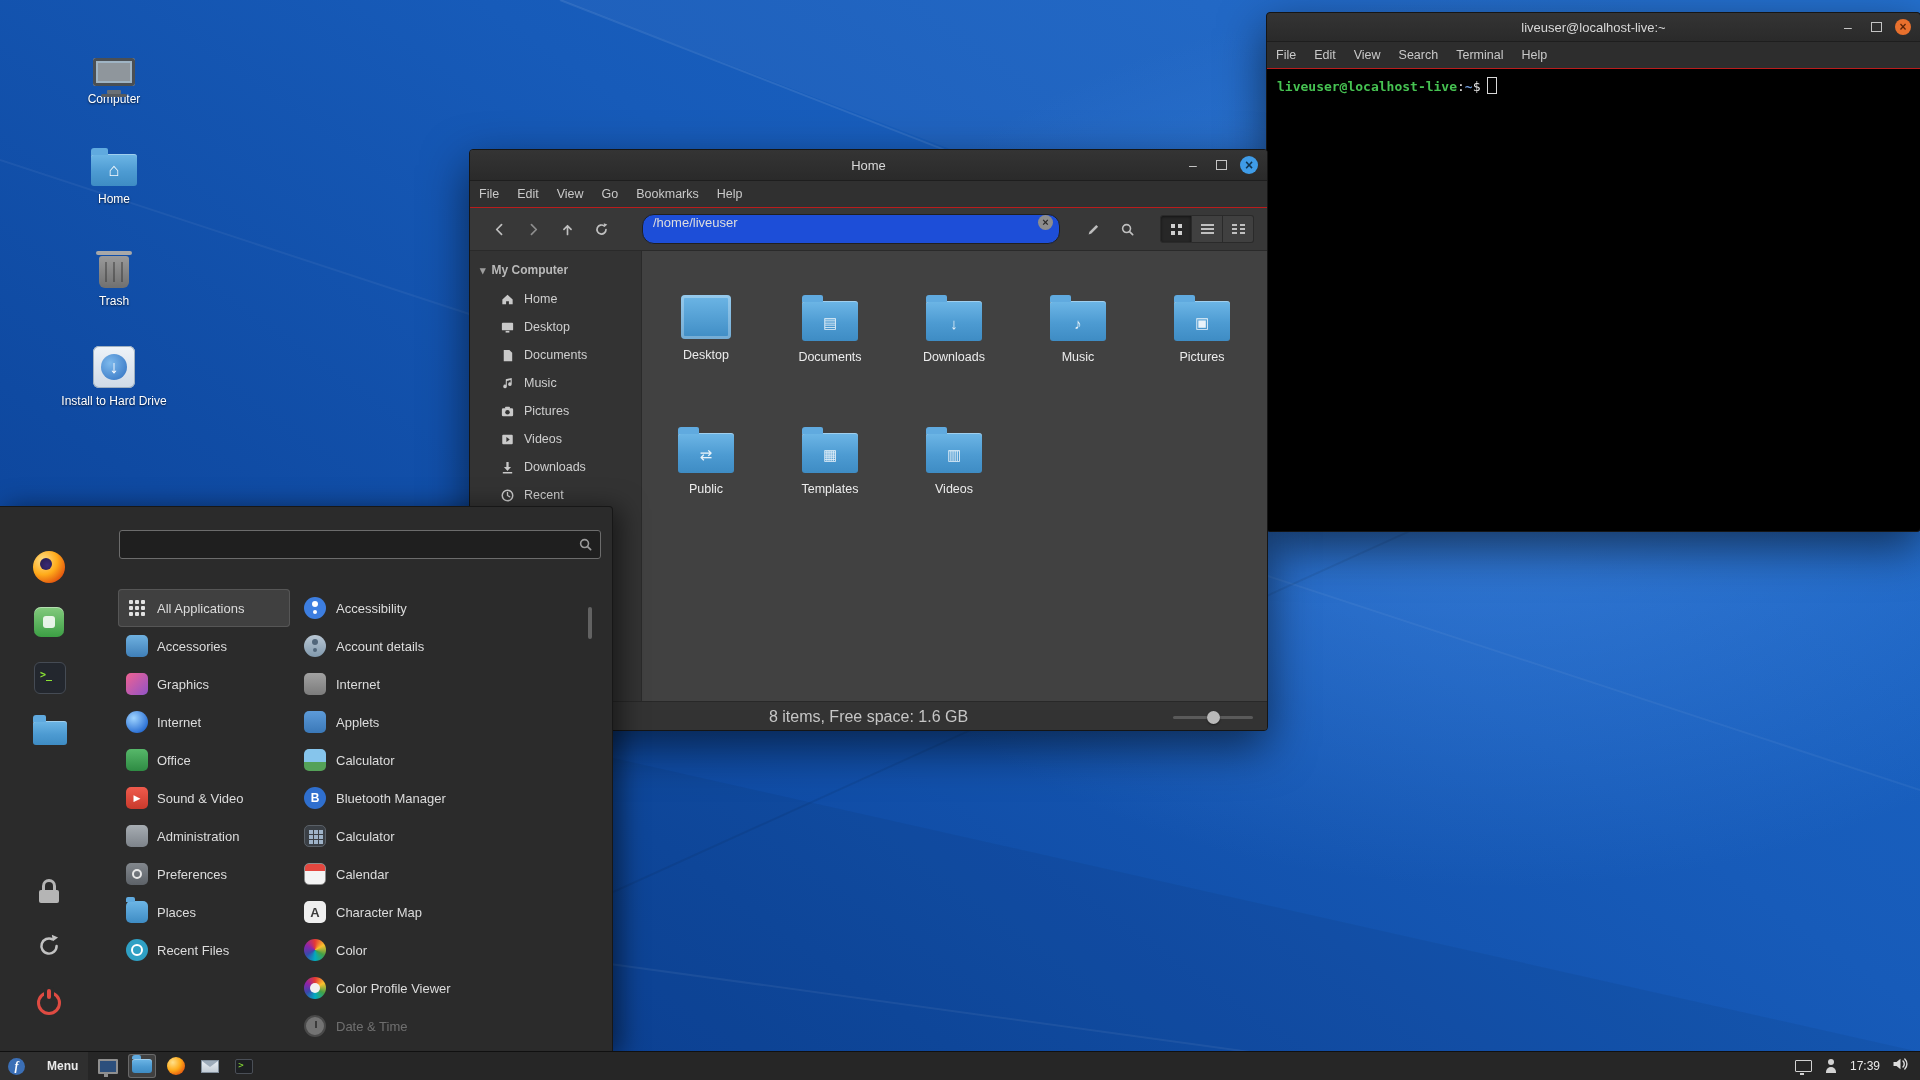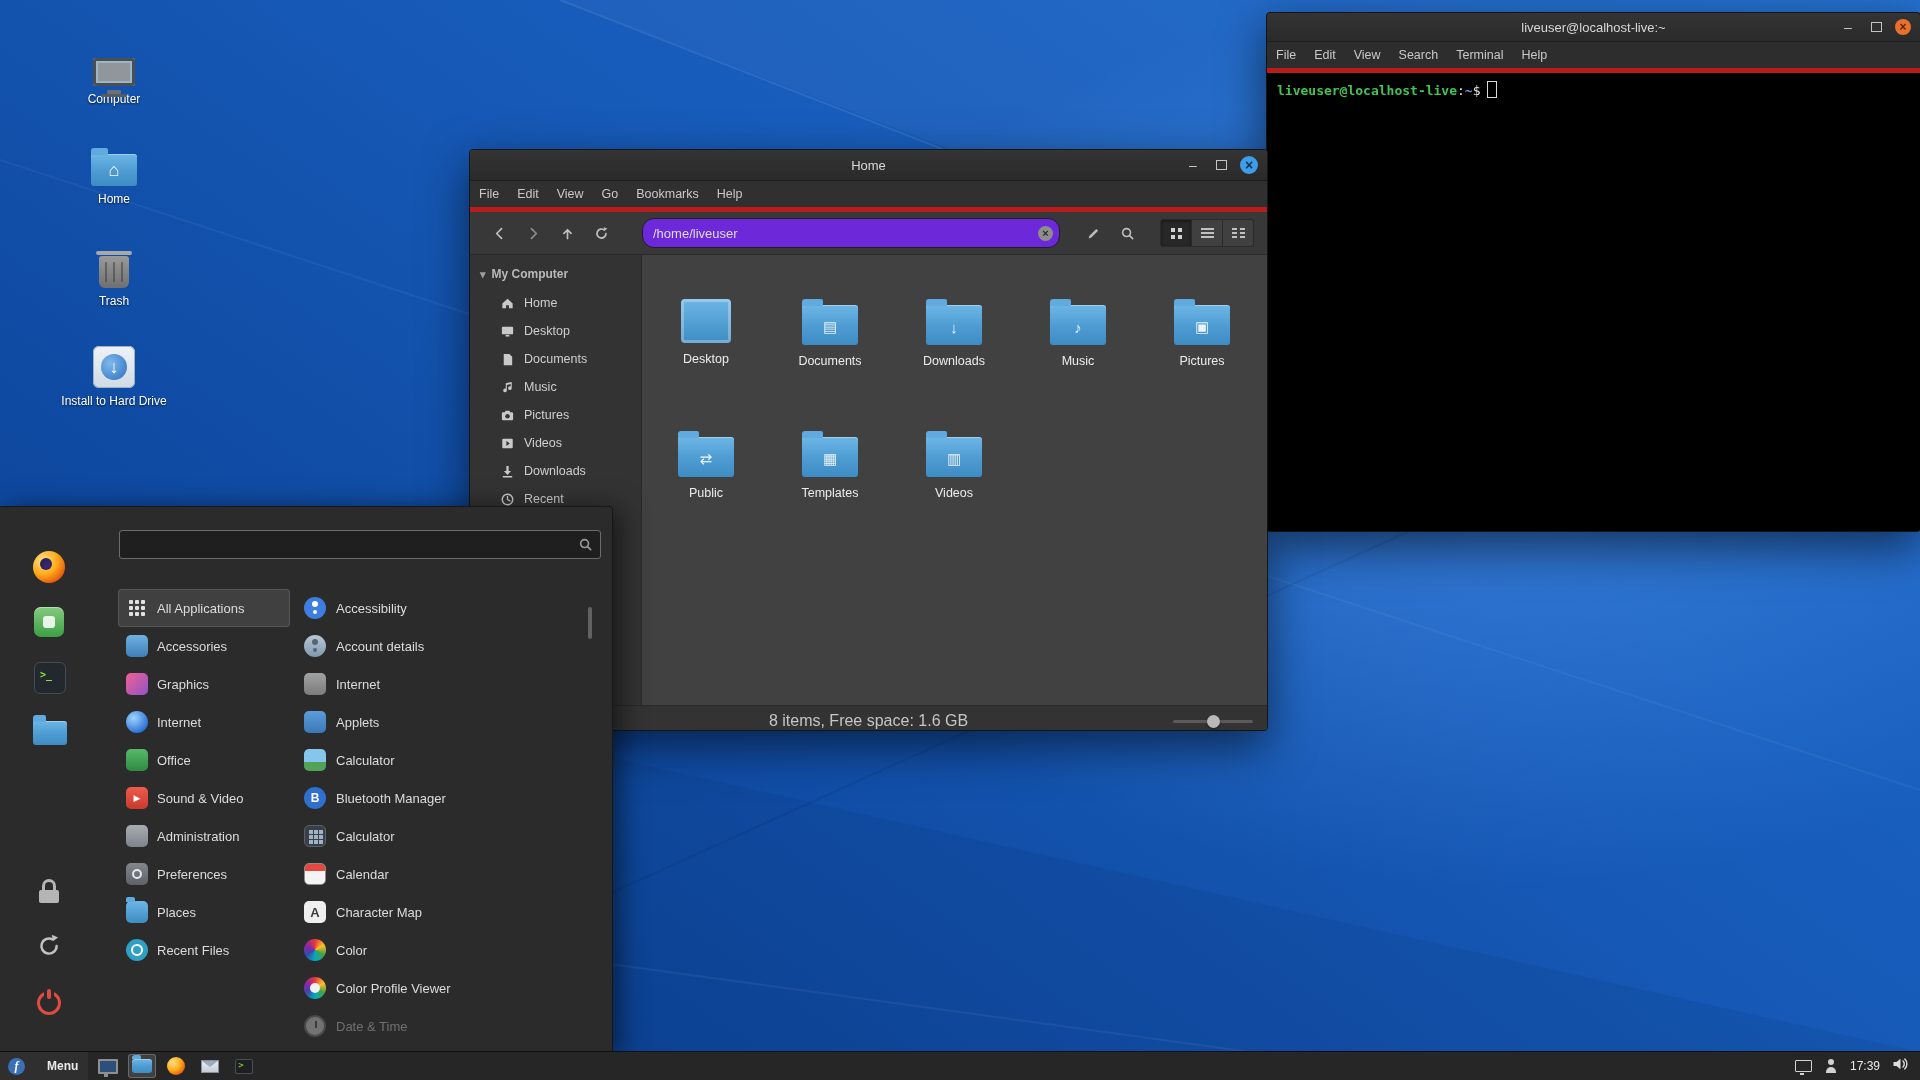--- a/index.html
+++ b/index.html
@@ -52,40 +52,40 @@
   .titlebar .title{position:absolute;left:0;right:0;text-align:center;color:#d8d8d8;font-size:13px;font-weight:normal}
   .tb-controls{margin-left:auto;display:flex;align-items:center;gap:10px;padding-right:9px;position:relative}
   .tbc{width:18px;height:18px;display:flex;align-items:center;justify-content:center;cursor:pointer}
   .tbc-min::before{content:"–";color:#c4c4c4;font-size:14px;line-height:10px}
   .tbc-max::before{content:"";width:9px;height:8px;border:1px solid #c4c4c4;display:block}
   .tbc-close-blue{background:#3f9ce8;border-radius:50%}
   .tbc-close-blue::before{content:"×";color:#0e3永;color:#103450;font-size:14px;font-weight:bold;line-height:16px}
   .tbc-close-orange{background:#e8702d;border-radius:50%;width:16px;height:16px}
   .tbc-close-orange::before{content:"×";color:#5c2508;font-size:12px;font-weight:bold;line-height:14px}
 
-  .menubar{display:flex;align-items:flex-end;background:#303030;border-bottom:5px solid #b91c1c}
+  .menubar{display:flex;align-items:flex-end;background:#303030;border-bottom:1px solid #b91c1c}
   .menubar .mi{color:#c9c9c9;font-size:12.5px;padding:0 9px;height:26px;line-height:26px;cursor:pointer}
 
   
   #terminal{left:1266px;top:12px;width:653px;height:518px;background:#000}
   #terminal .menubar{background:#2d2d2d}
   .term-body{background:#000;height:438px;padding:8px 10px;font-family:"DejaVu Sans Mono",monospace;font-size:13px}
   .p-user{color:#46c252;font-weight:bold}
   .p-sep{color:#e6e6e6}
   .p-path{color:#6f9bdc;font-weight:bold}
   .p-dollar{color:#e6e6e6;margin-right:6px}
   .cursor{display:inline-block;width:8px;height:15px;border:1px solid #d8d8d8;vertical-align:text-bottom}
 
   
   #fm{left:469px;top:149px;width:797px;height:580px;background:#3c3c3c}
   #fm .titlebar{height:30px}
   .fm-toolbar{height:42px;background:#383838;border-bottom:1px solid #2a2a2a;display:flex;align-items:center;padding:0 10px 0 14px;gap:4px}
   .tbtn{width:30px;height:28px;border-radius:3px;display:flex;align-items:center;justify-content:center;cursor:pointer}
-  .pathbar{width:400px;height:28px;margin-left:22px;background:#6d28d9;border:1px solid #202020;border-radius:12px;
-    display:flex;align-items:center;padding:0 6px 0 10px;cursor:text}
+  .pathbar{width:400px;height:28px;margin-left:22px;background:#1d4ed8;border:1px solid #202020;border-radius:12px;
+    display:flex;padding:0 6px 0 10px;cursor:text}
   .path-text{color:#dedede;font-size:13px;flex:1}
   .clear-btn{width:15px;height:15px;border-radius:50%;background:#8d8d8d;display:flex;align-items:center;justify-content:center;cursor:pointer}
   .clear-btn::before{content:"×";color:#2a2a2a;font-size:11px;font-weight:bold;line-height:13px}
   .after-path{margin-left:14px}
   .view-group{display:flex;margin-left:14px}
   .vbtn{width:30px;height:26px;background:#404040;border:1px solid #2a2a2a;display:flex;align-items:center;justify-content:center;cursor:pointer}
   .vbtn:first-child{border-radius:3px 0 0 3px}
   .vbtn:last-child{border-radius:0 3px 3px 0;border-left:none}
   .vbtn + .vbtn{border-left:none}
   .vbtn.active{background:#272727;box-shadow:inset 0 1px 3px rgba(0,0,0,.5)}

